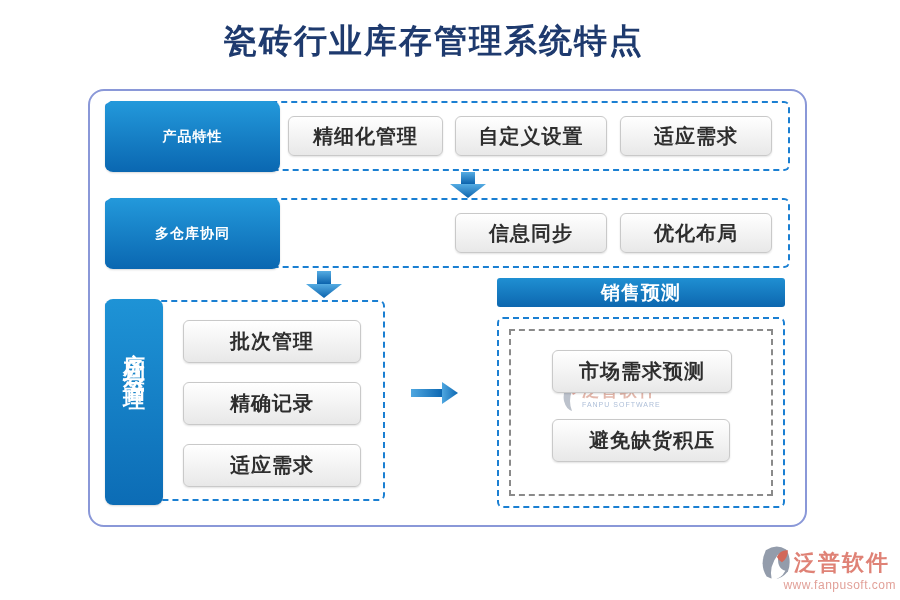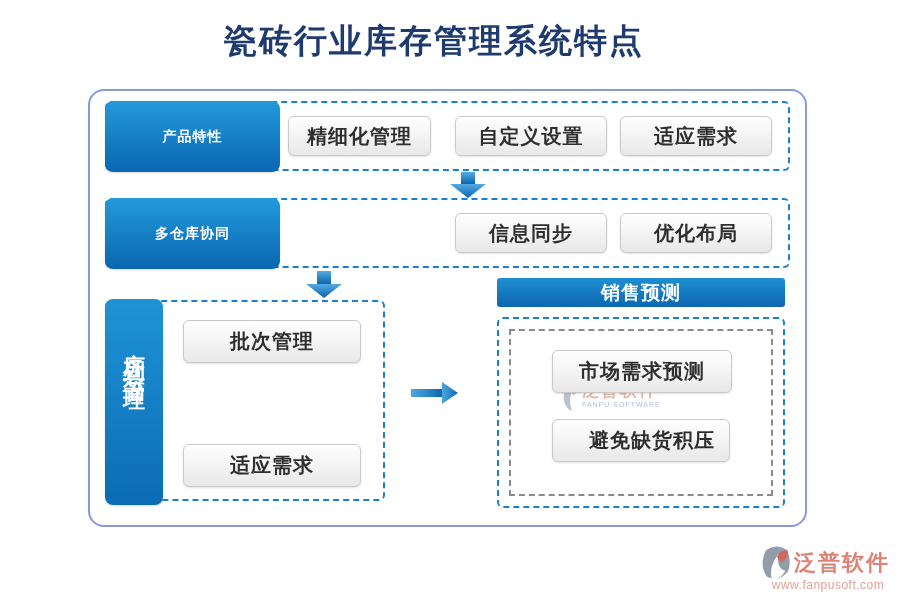--- a/index.html
+++ b/index.html
@@ -54,35 +54,35 @@
   .watermark .wm-text{margin-left:2px;}
   .wm-brand{font-size:17px;font-weight:bold;color:rgba(214,150,132,.8);letter-spacing:2px;line-height:19px;}
   .wm-sub{font-size:7px;color:rgba(150,172,205,.9);letter-spacing:1px;line-height:9px;}
   .footer{position:absolute;left:760px;top:546px;width:136px;z-index:6;}
   .footer .brand-row{display:flex;align-items:center;}
   .footer .brand-name{
     font-size:22px;font-weight:bold;color:#df8276;letter-spacing:2px;margin-left:2px;
     font-family:"Liberation Serif","DejaVu Serif",serif;
   }
   .footer .brand-url{
-    font-size:12px;color:#e2a199;text-align:center;margin-top:-2px;letter-spacing:.5px;
+    font-size:12px;color:#e2a199;text-align:right;margin-top:-2px;letter-spacing:.5px;
   }
 </style>
 </head>
 <body>
 
 <div class="stage">
 
   <div class="title">瓷砖行业库存管理系统特点</div>
 
   <div class="panel"></div>
 
   <div class="dashed-blue" style="left:105px;top:101px;width:685px;height:70px;"></div>
   <div class="blue-box" style="left:105px;top:101px;width:175px;height:71px;">产品特性</div>
-  <div class="pill" style="left:288px;top:116px;width:143px;height:40px;">精细化管理</div>
+  <div class="pill" style="left:288px;top:116px;width:155px;height:40px;">精细化管理</div>
   <div class="pill" style="left:455px;top:116px;width:152px;height:40px;">自定义设置</div>
   <div class="pill" style="left:620px;top:116px;width:152px;height:40px;">适应需求</div>
 
   <svg class="arrow" style="left:450px;top:172px;" width="36" height="26" viewBox="0 0 36 26">
     <defs>
         <linearGradient id="gd1" x1="0" y1="0" x2="0" y2="1">
       <stop offset="0" stop-color="#55ace3"></stop>
           <stop offset="1" stop-color="#0b63ad"></stop>
     </linearGradient>
       </defs>
@@ -102,20 +102,21 @@
           <stop offset="1" stop-color="#0b63ad"></stop>
     </linearGradient>
       </defs>
     <rect x="11" y="0" width="14" height="13" fill="url(#gd2)"></rect>
     <polygon points="0,13 36,13 18,27" fill="url(#gd2)"></polygon>
   </svg>
 
   <div class="dashed-blue" style="left:105px;top:300px;width:280px;height:201px;"></div>
   <div class="blue-box vertical" style="left:105px;top:299px;width:58px;height:206px;font-size:22px;">序列号管理</div>
   <div class="pill" style="left:183px;top:320px;width:178px;height:43px;">批次管理</div>
+  <div class="pill" style="left:183px;top:382px;width:178px;height:43px;">精确记录</div>
   <div class="pill" style="left:183px;top:444px;width:178px;height:43px;">适应需求</div>
 
   <svg class="arrow" style="left:411px;top:381px;" width="47" height="24" viewBox="0 0 47 24">
     <defs>
         <linearGradient id="gr1" x1="0" y1="0" x2="1" y2="0">
       <stop offset="0" stop-color="#4fa7e0"></stop>
           <stop offset="1" stop-color="#0d68b2"></stop>
     </linearGradient>
       </defs>
     <rect x="0" y="8" width="31" height="8" fill="url(#gr1)"></rect>

